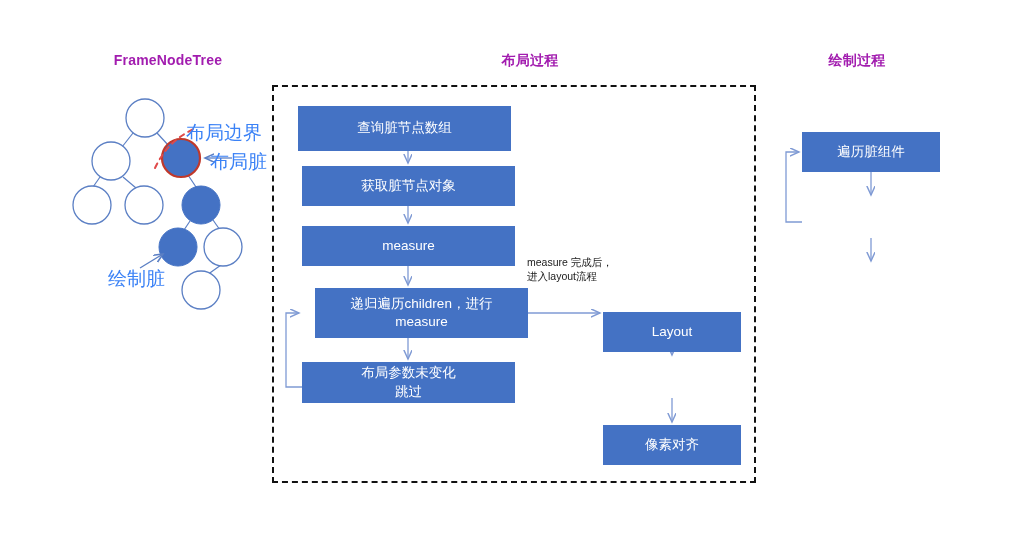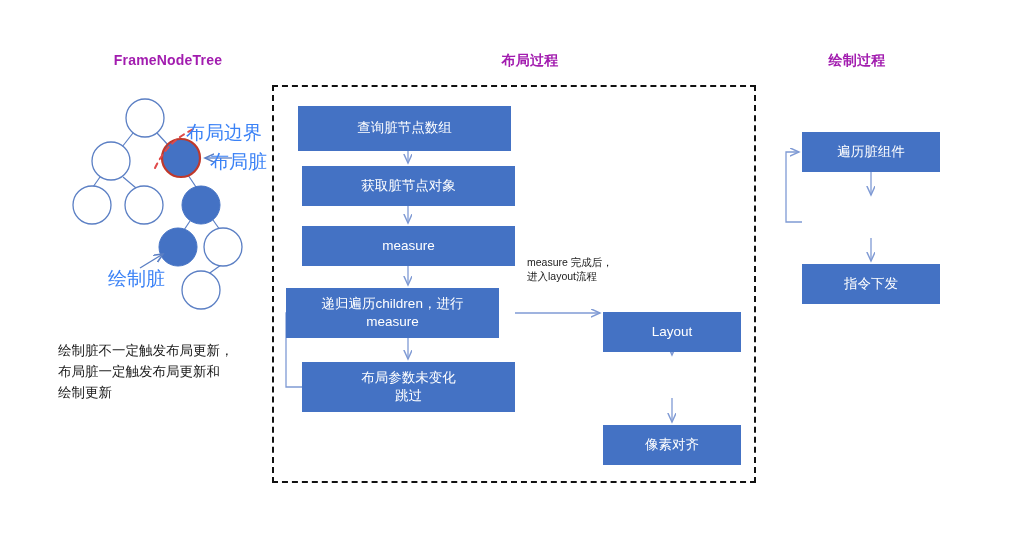--- a/index.html
+++ b/index.html
@@ -142,34 +142,30 @@
       <line x1="871" y1="172" x2="871" y2="195" marker-end="url(#ah)"></line>
       <line x1="871" y1="238" x2="871" y2="261" marker-end="url(#ah)"></line>
     </g>
     <path d="M 802 222 L 786 222 L 786 152 L 799 152" fill="none" stroke="#7f9ad4" stroke-width="1.3" marker-end="url(#ah)"></path>
   </svg>
 
   <div class="tree-label" style="left:186px; top:120px;">布局边界</div>
   <div class="tree-label" style="left:210px; top:149px;">布局脏</div>
   <div class="tree-label" style="left:108px; top:266px;">绘制脏</div>
 
-  <div class="note-text" style="left:58px; top:341px; width:210px;">绘制脏不一定触发布局更新，
-布局脏一定触发布局更新和
-绘制更新</div>
 
   <div class="pbox" style="left:298px; top:106px; width:213px; height:45px;">查询脏节点数组</div>
   <div class="pbox" style="left:302px; top:166px; width:213px; height:40px;text-align:center;">获取脏节点对象</div>
   <div class="pbox" style="left:302px; top:226px; width:213px; height:40px;">measure</div>
-  <div class="pbox" style="left:286px; top:288px; width:213px; height:50px;">递归遍历children，进行
+  <div class="pbox" style="left:315px; top:288px; width:213px; height:50px;">递归遍历children，进行
 measure</div>
-  <div class="pbox" style="left:302px; top:362px; width:213px; height:50px;">布局参数未变化
+  <div class="pbox" style="left:302px; top:362px; width:213px; height:41px;">布局参数未变化
 跳过</div>
 
   <div class="pbox" style="left:603px; top:312px; width:138px; height:40px;">Layout</div>
   <div class="pbox" style="left:603px; top:425px; width:138px; height:40px;">像素对齐</div>
 
   <div class="arrow-note" style="left:527px; top:255px;">measure 完成后，
 进入layout流程</div>
 
   <div class="pbox" style="left:802px; top:132px; width:138px; height:40px;">遍历脏组件</div>
-  <div class="pbox" style="left:802px; top:264px; width:138px; height:40px;">指令下发</div>
 
 </div>
 
 </body></html>

